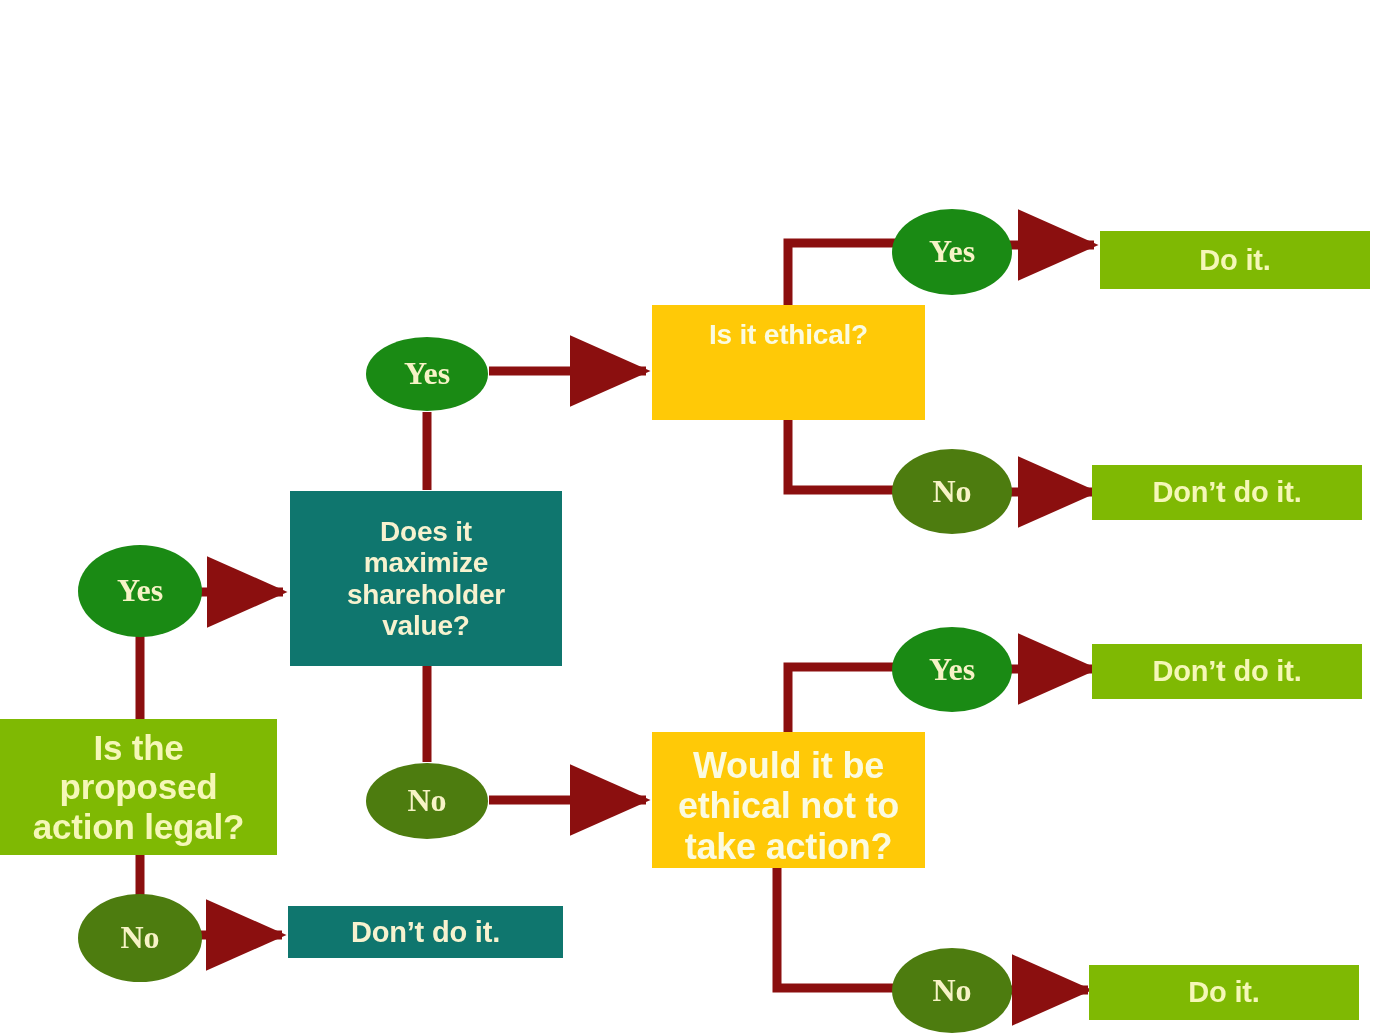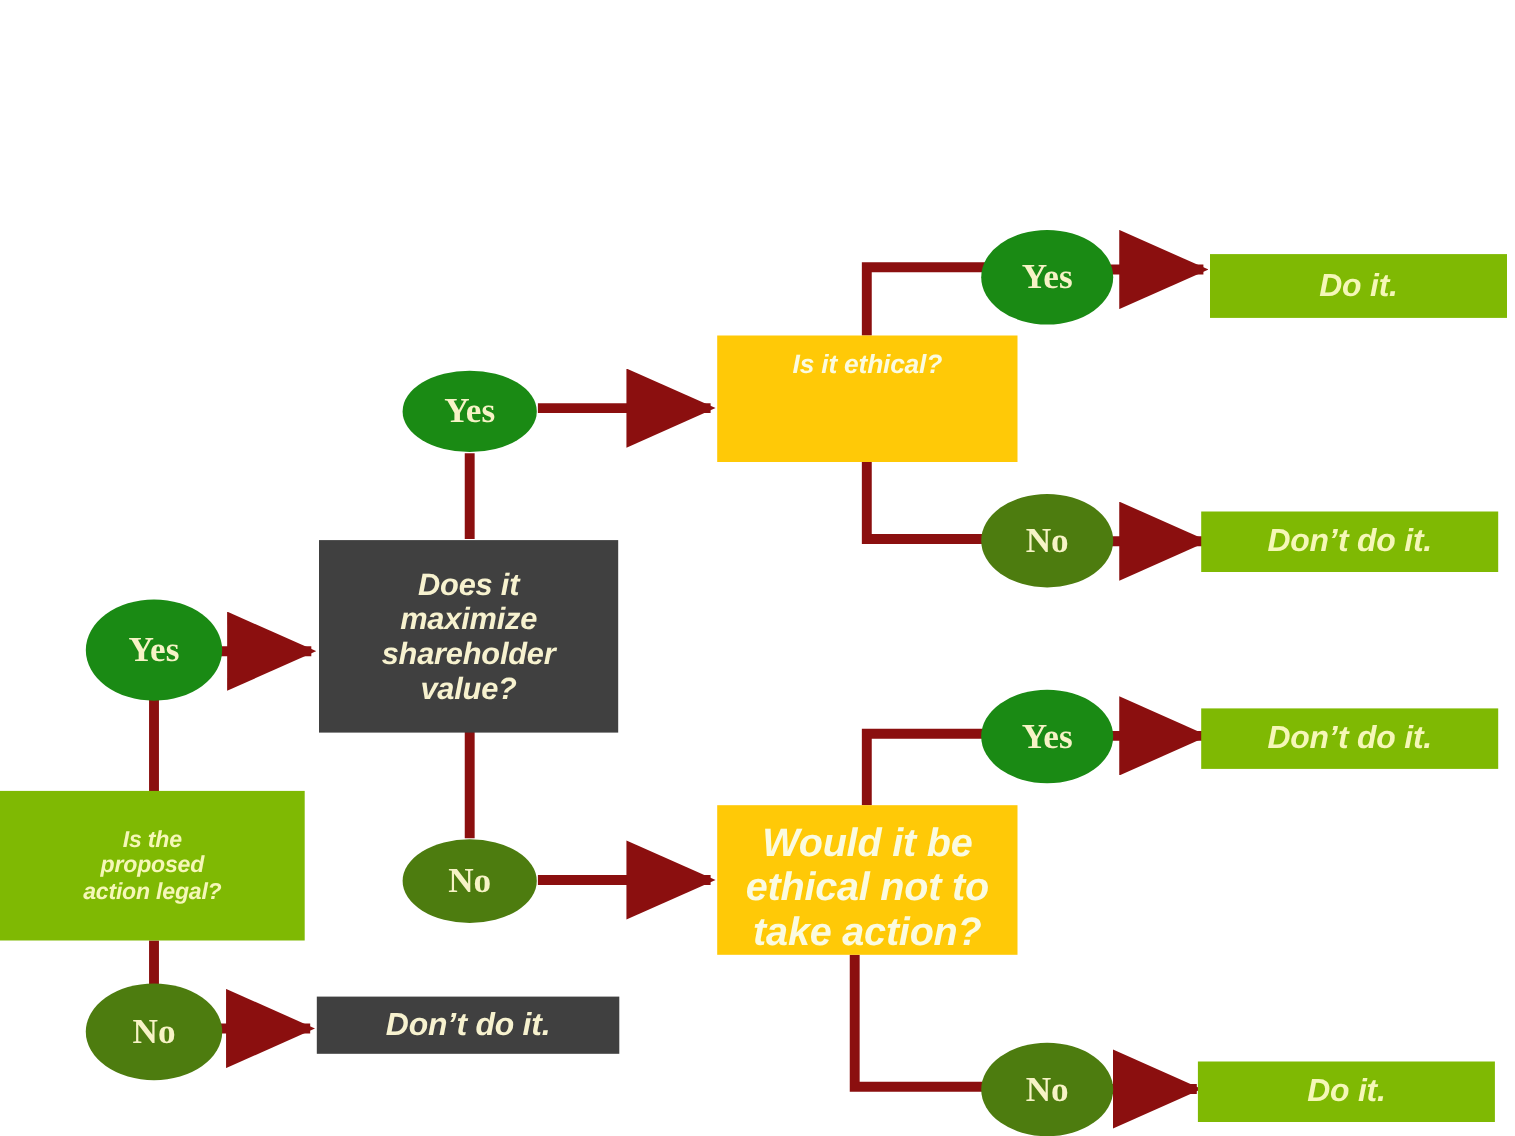--- a/index.html
+++ b/index.html
@@ -32,33 +32,32 @@
     justify-content: center;
     text-align: center;
     line-height: 1.12;
   }
   
   .rect {
     align-items: flex-start;
     font-family: "Liberation Sans", sans-serif;
     font-weight: bold;
     letter-spacing: -0.2px;
-    font-style: italic;
   }
   .rect.center-v { align-items: center; }
   .rect-green {
     background: #7fb903;
     color: #f5f7b8;
   }
   .rect-yellow {
     background: #ffc907;
     color: #fbfbe0;
   }
   .rect-black {
-    background: #404040;
+    background: #0f766e;
     color: #f7f2cf;
   }
   
   .ellipse {
     align-items: center;
     border-radius: 50%;
     font-family: "Liberation Serif", serif;
     font-weight: bold;
     color: #f7f3c6;
     text-align: center;
@@ -110,21 +109,21 @@
 
     <polyline points="788,732 788,667 898,667" fill="none" stroke="#8b0f0f" stroke-width="9"></polyline>
 
     <line x1="1008" y1="669" x2="1094" y2="669" stroke="#8b0f0f" stroke-width="9" marker-end="url(#arrowhead)"></line>
 
     <polyline points="777,868 777,988 898,988" fill="none" stroke="#8b0f0f" stroke-width="9"></polyline>
 
     <line x1="1008" y1="990" x2="1088" y2="990" stroke="#8b0f0f" stroke-width="9" marker-end="url(#arrowhead)"></line>
   </svg>
 
-  <div class="node rect rect-green center-v" style="left:0px; top:719px; width:277px; height:136px; font-size:21px; padding:0 10px;">
+  <div class="node rect rect-green center-v" style="left:0px; top:719px; width:277px; height:136px; font-size:35px; padding:0 10px;">
     <span class="lbl">Is the
 proposed
 action legal?</span>
   </div>
 
   <div class="node ellipse ell-green" style="left:78px; top:545px; width:124px; height:92px; font-size:32px;">
     <span class="lbl">Yes</span>
   </div>
 
   <div class="node ellipse ell-crimson" style="left:78px; top:894px; width:124px; height:88px; font-size:32px;">
@@ -143,21 +142,21 @@
   </div>
 
   <div class="node ellipse ell-green" style="left:366px; top:337px; width:122px; height:74px; font-size:32px;">
     <span class="lbl">Yes</span>
   </div>
 
   <div class="node ellipse ell-crimson" style="left:366px; top:763px; width:122px; height:76px; font-size:32px;">
     <span class="lbl">No</span>
   </div>
 
-  <div class="node rect rect-yellow" style="left:652px; top:305px; width:273px; height:115px; font-size:24px; padding-top:14px;">
+  <div class="node rect rect-yellow" style="left:652px; top:305px; width:273px; height:115px; font-size:28px; padding-top:14px;">
     <span class="lbl">Is it ethical?</span>
   </div>
 
   <div class="node ellipse ell-green" style="left:892px; top:209px; width:120px; height:86px; font-size:32px;">
     <span class="lbl">Yes</span>
   </div>
 
   <div class="node rect rect-green center-v" style="left:1100px; top:231px; width:270px; height:58px; font-size:29px;">
     <span class="lbl">Do it.</span>
   </div>

